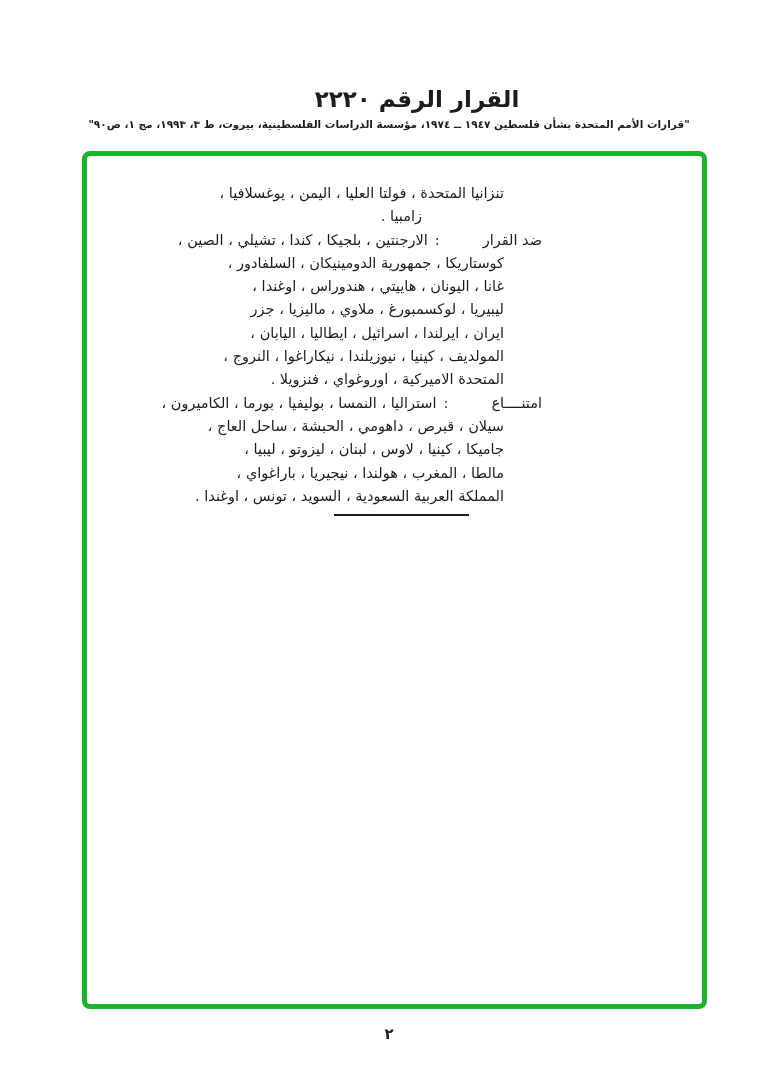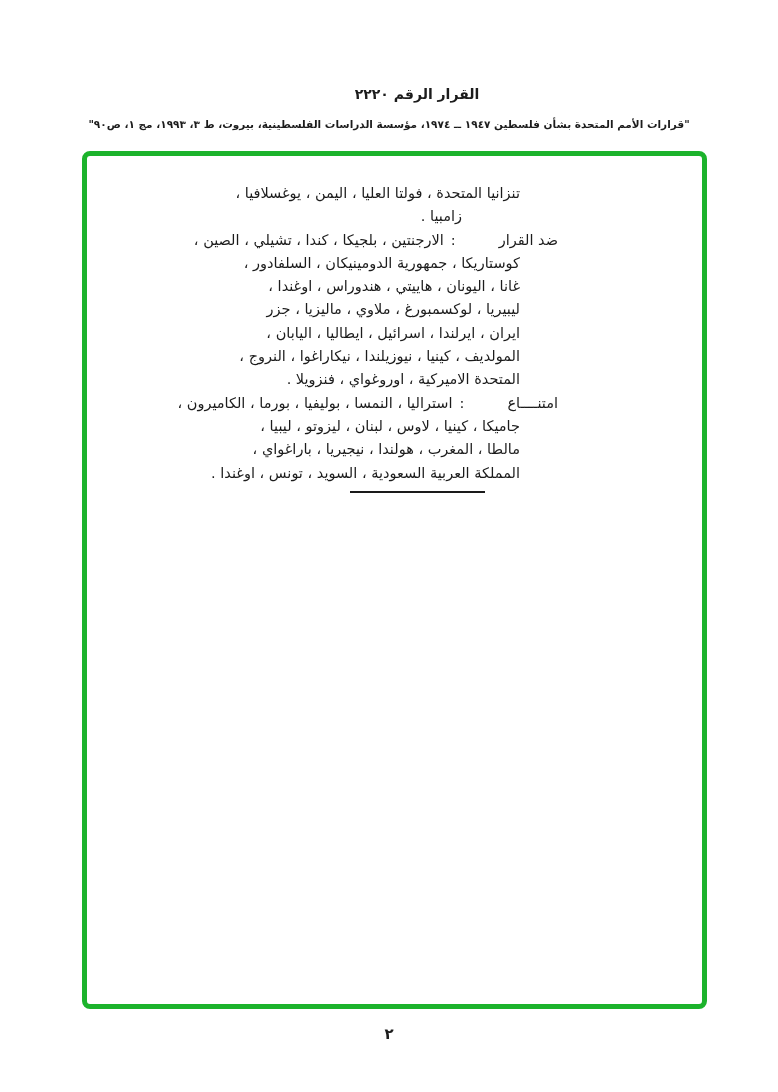--- a/index.html
+++ b/index.html
@@ -16,21 +16,21 @@
     overflow:hidden;
   }
   .page{position:absolute;inset:0;}
 
   .title{
     position:absolute;
     top:86px;left:0;width:778px;
     text-align:center;
     padding-left:56px;
     box-sizing:border-box;
-    font-size:14px;
+    font-size:23px;
     font-weight:bold;
     direction:rtl;
   }
   .citation{
     position:absolute;
     top:118px;left:0;width:778px;
     text-align:center;
     font-size:10.5px;
     font-weight:bold;
     direction:rtl;
@@ -43,34 +43,34 @@
     width:625px;height:858px;
     box-sizing:border-box;
     border:5px solid var(--frame-green);
     border-radius:8px;
     background:transparent;
   }
 
   .textblock{
     position:absolute;
     top:182px;
-    right:220px;
+    right:236px;
     width:348px;
     direction:rtl;
     text-align:right;
     font-size:14.5px;
     line-height:23.3px;
     color:var(--text-black);
   }
   .line{
     white-space:nowrap;
     height:23.3px;
   }
   .indent-cont{margin-right:38px;}
-  .indent-deep{margin-right:96px;}
+  .indent-deep{margin-right:120px;}
   .lbl{display:inline-block;margin-left:37px;}
   .colon{display:inline-block;margin:0 6px 0 7px;}
 
   .rule{
     margin-top:6px;
     margin-right:73px;
     width:135px;
     height:2px;
     background:#1a1a1a;
   }
@@ -108,20 +108,21 @@
     <div class="line indent-cont">كوستاريكا ، جمهورية الدومينيكان ، السلفادور ،</div>
     <div class="line indent-cont">غانا ، اليونان ، هاييتي ، هندوراس ، اوغندا ،</div>
     <div class="line indent-cont">ليبيريا ، لوكسمبورغ ، ملاوي ، ماليزيا ، جزر</div>
     <div class="line indent-cont">ايران ، ايرلندا ، اسرائيل ، ايطاليا ، اليابان ،</div>
     <div class="line indent-cont">المولديف ، كينيا ، نيوزيلندا ، نيكاراغوا ، النروج ،</div>
     <div class="line indent-cont">المتحدة الاميركية ، اوروغواي ، فنزويلا .</div>
 
     <div class="line">
       <span class="lbl">امتنــــاع</span><span class="colon">:</span><span>استراليا ، النمسا ، بوليفيا ، بورما ، الكاميرون ،</span>
     </div>
+    <div class="line indent-cont">سيلان ، قبرص ، داهومي ، الحبشة ، ساحل العاج ،</div>
     <div class="line indent-cont">جاميكا ، كينيا ، لاوس ، لبنان ، ليزوتو ، ليبيا ،</div>
     <div class="line indent-cont">مالطا ، المغرب ، هولندا ، نيجيريا ، باراغواي ،</div>
     <div class="line indent-cont">المملكة العربية السعودية ، السويد ، تونس ، اوغندا .</div>
 
     <div class="rule"></div>
   </div>
 
   <div class="pagenum">٢</div>
 
 </div>

